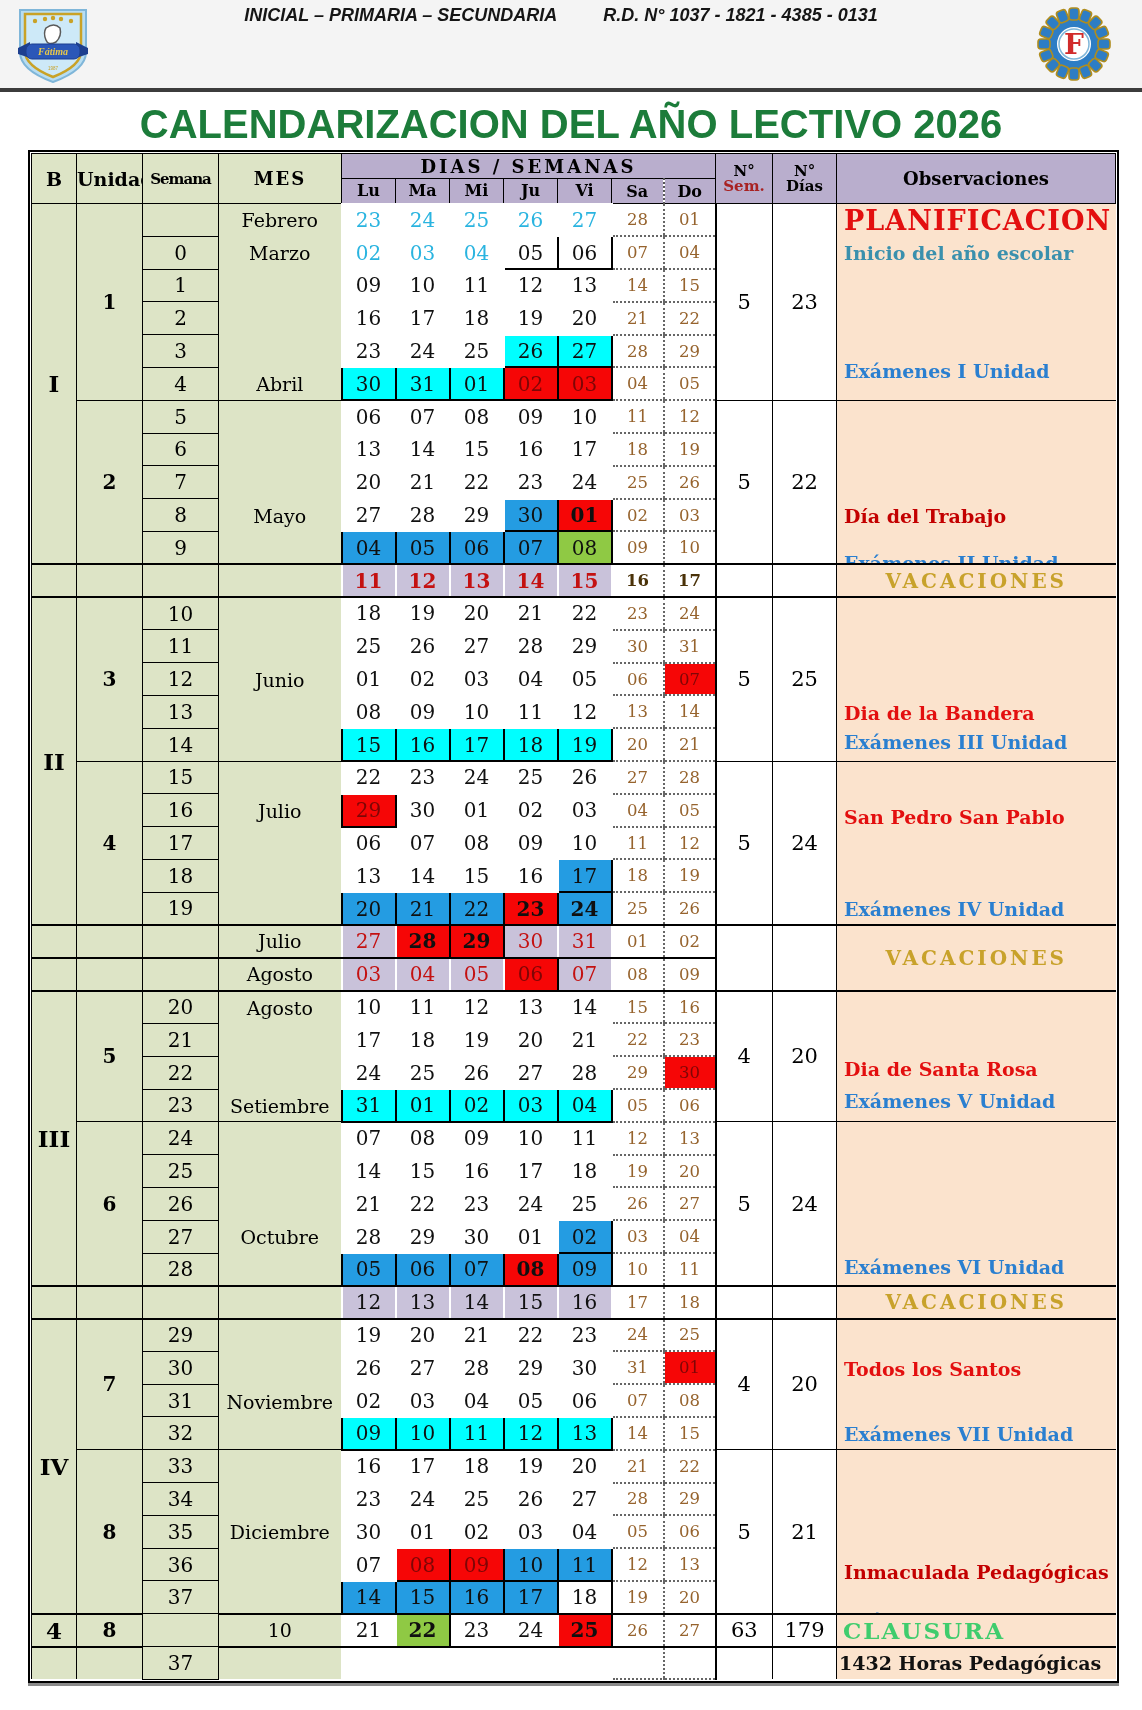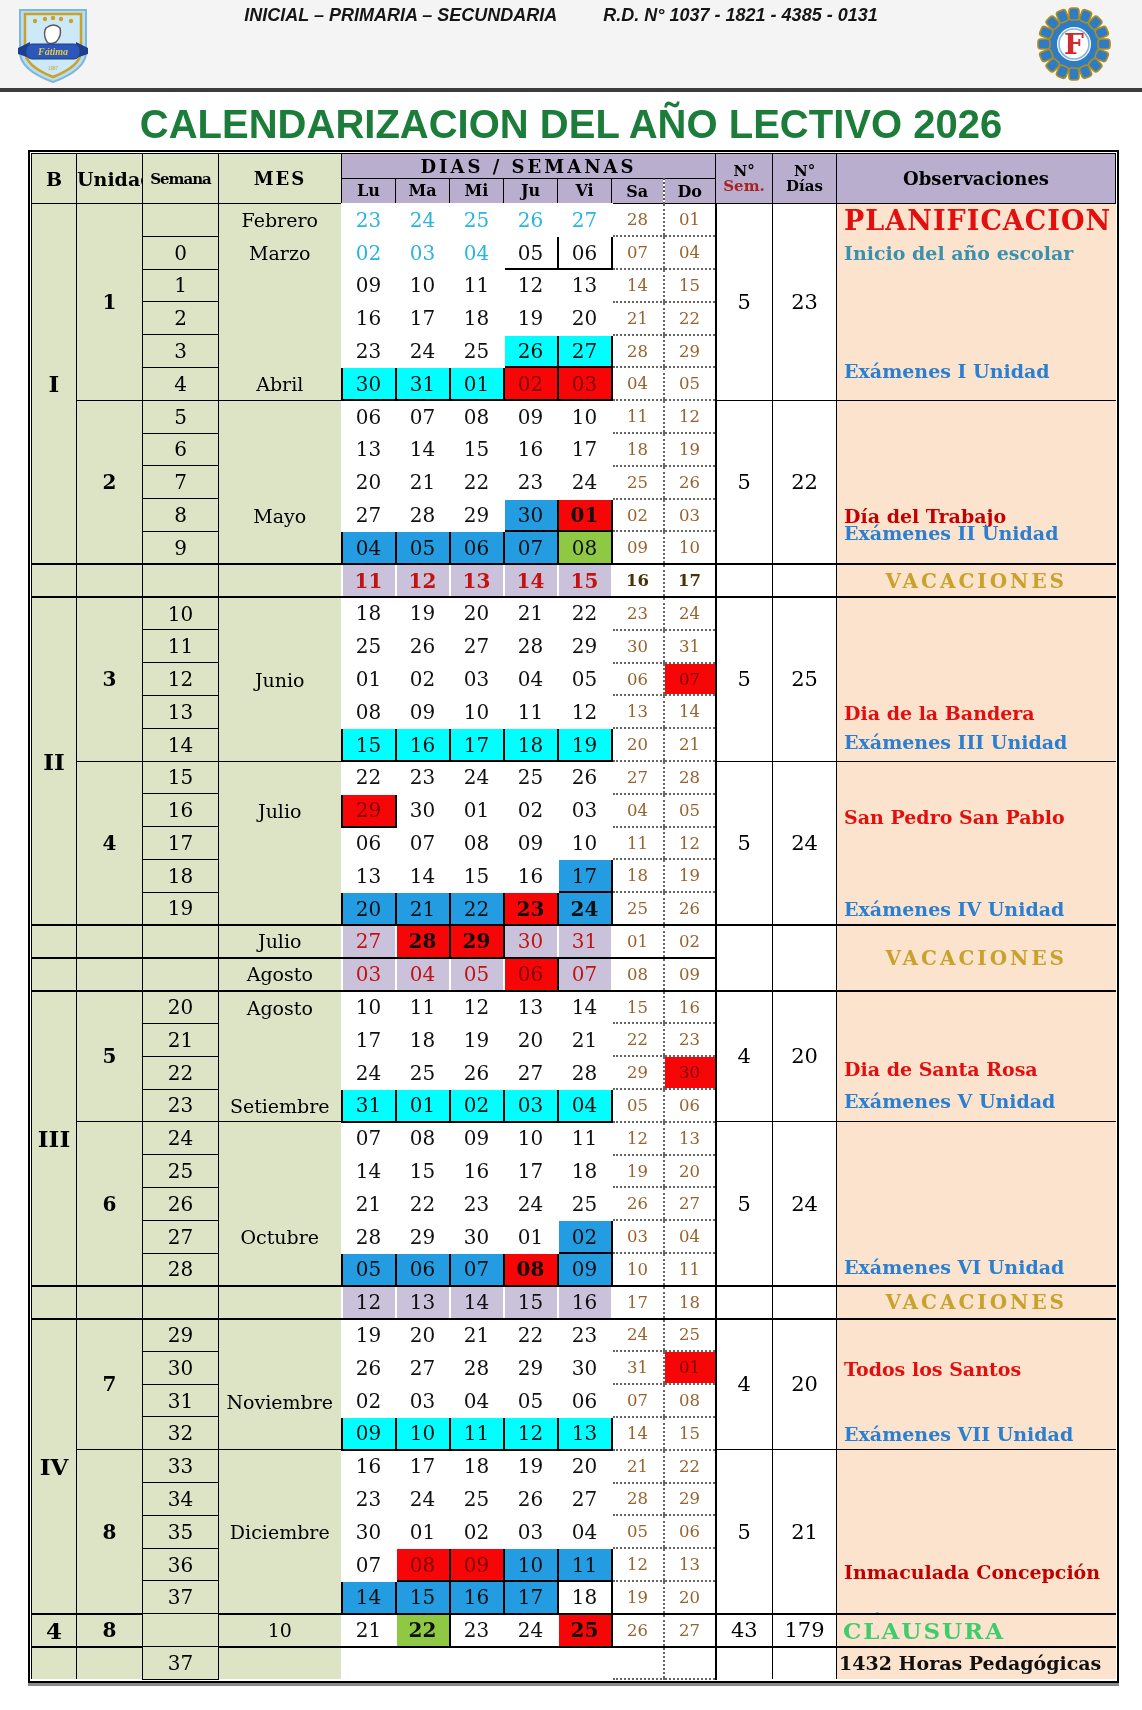--- a/index.html
+++ b/index.html
@@ -259,21 +259,21 @@
           <td class="cD">07</td>
           <td class="cD">08</td>
           <td class="cD">09</td>
           <td class="cD">10</td>
           <td class="cSa">11</td>
           <td class="cDo">12</td>
           <td class="cN bt" rowspan="5">5</td>
           <td class="cN bt" rowspan="5">22</td>
           <td class="cO bt" rowspan="5">
             <div class="olab o-dred" style="top: 98.4px;">Día del Trabajo</div>
-            <div class="olab o-blue" style="top: 116px;">Exámenes II Unidad</div>
+            <div class="olab o-blue" style="top: 146px;">Exámenes II Unidad</div>
           </td>
         </tr>
         <tr>
           <td class="cS sbox">6</td>
           <td class="cD">13</td>
           <td class="cD">14</td>
           <td class="cD">15</td>
           <td class="cD">16</td>
           <td class="cD">17</td>
           <td class="cSa">18</td>
@@ -668,21 +668,21 @@
           <td class="cD">16</td>
           <td class="cD">17</td>
           <td class="cD">18</td>
           <td class="cD">19</td>
           <td class="cD">20</td>
           <td class="cSa">21</td>
           <td class="cDo">22</td>
           <td class="cN bt" rowspan="5">5</td>
           <td class="cN bt" rowspan="5">21</td>
           <td class="cO bt" rowspan="5">
-            <div class="olab o-dred" style="top: 104.96px;">Inmaculada Concepción</div>
+            <div class="olab o-dred" style="top: 104.96px;">Inmaculada Pedagógicas</div>
             <div class="olab o-blue" style="top: 154px;">Exámenes Finales</div>
           </td>
         </tr>
         <tr>
           <td class="cS sbox">34</td>
           <td class="cD">23</td>
           <td class="cD">24</td>
           <td class="cD">25</td>
           <td class="cD">26</td>
           <td class="cD">27</td>
@@ -724,21 +724,21 @@
           <td class="cU bo">8</td>
           <td class="cS sbox"></td>
           <td class="cM">10</td>
           <td class="cD">21</td>
           <td class="cD b-G bo bx">22</td>
           <td class="cD">23</td>
           <td class="cD">24</td>
           <td class="cD b-R bo bx">25</td>
           <td class="cSa">26</td>
           <td class="cDo">27</td>
-          <td class="cN" rowspan="1">43</td>
+          <td class="cN" rowspan="1">63</td>
           <td class="cN" rowspan="1">179</td>
           <td class="cO" rowspan="1">
             <div class="claustxt">CLAUSURA</div>
           </td>
         </tr>
         <tr>
           <td class="cB"></td>
           <td class="cU"></td>
           <td class="cS sbox">37</td>
           <td class="cM"></td>

